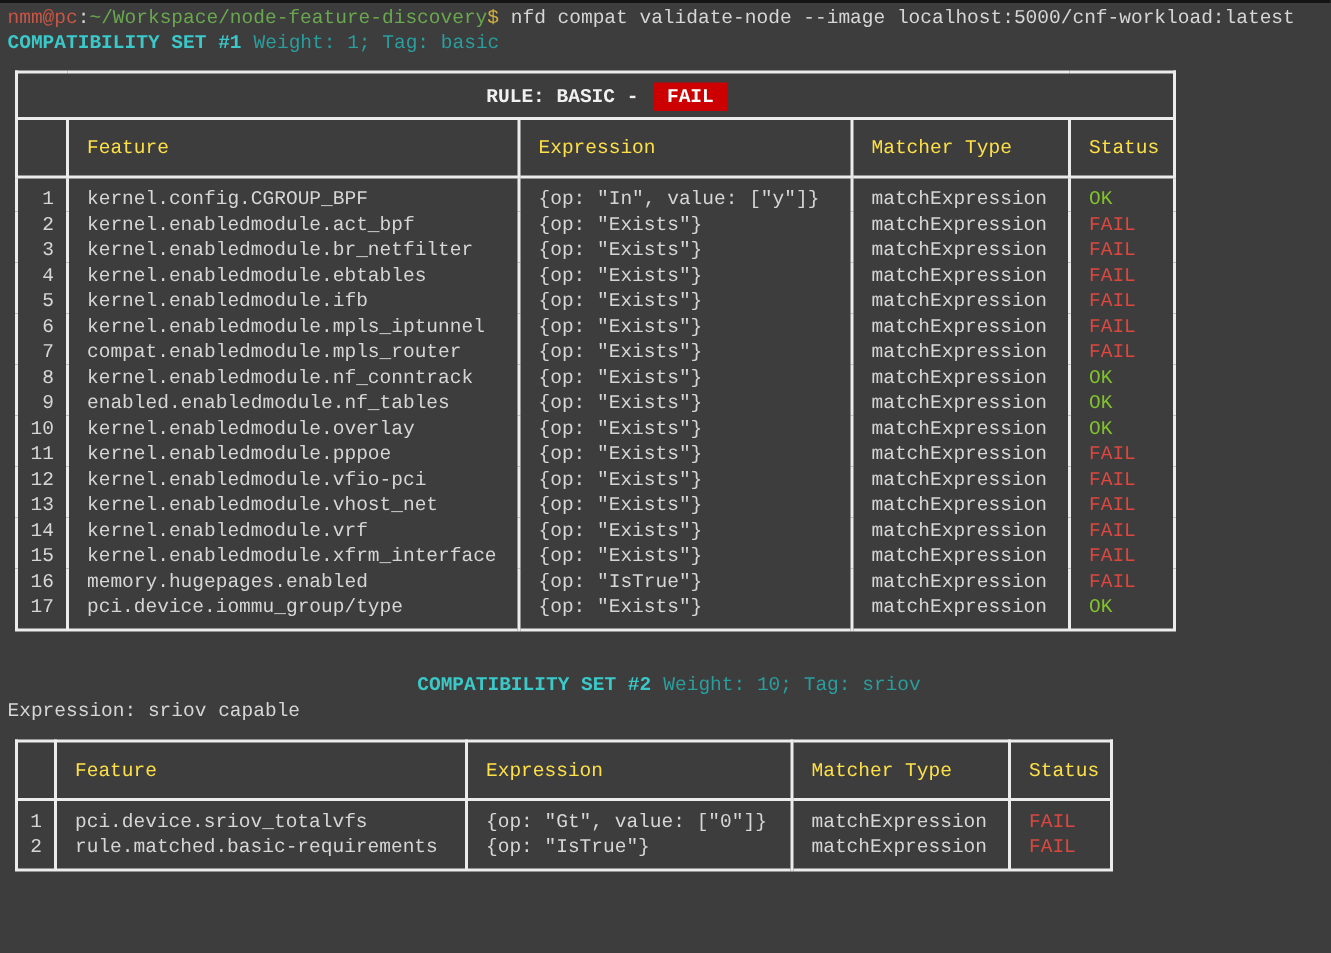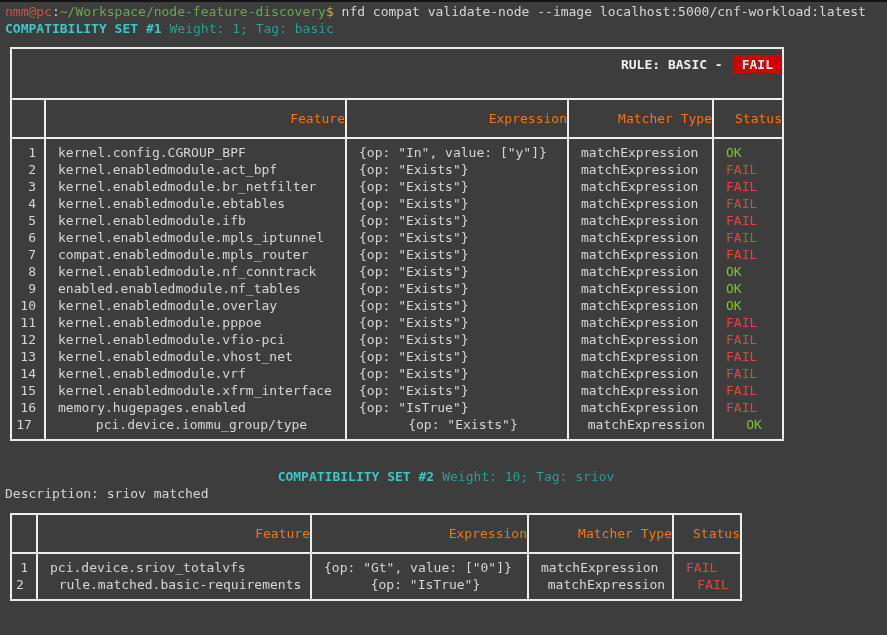--- a/index.html
+++ b/index.html
@@ -10,20 +10,21 @@
     font-size: 13px;
     color: #d6d6d6;
     overflow: hidden;
   }
   .screen {
     position: relative;
     width: 887px; height: 506px;
     box-sizing: border-box;
     border-top: 2px solid #141414;
     background: #3d3d3d;
+    font-family: Liberation Mono, monospace;
   }
   .line {
     height: 17px; line-height: 17px;
     padding-left: 5px;
     white-space: pre;
   }
   .first-line { padding-top: 1px; }
   .c-user   { color: #c75646; }
   .c-path   { color: #6aa84f; }
   .c-dollar { color: #cfaf3f; }
@@ -37,58 +38,58 @@
     border-collapse: collapse;
     table-layout: fixed;
     margin-left: 10px;
     border: 2px solid #ececec;
     background: #3d3d3d;
   }
   table.t1 { width: 772px; margin-top: 10px; }
   table.t2 { width: 730px; margin-top: 11px; }
 
   tr.title-row th {
-    text-align: right;
+    text-align: center;
     font-weight: bold;
     color: #f0f0f0;
-    padding: 6px 0 24px 15px;
+    padding: 6px 0 4px 15px;
     border: 2px solid #ececec;
     line-height: 19px;
     white-space: pre;
   }
   .fail-badge {
     display: inline-block;
     background: #cc0000;
     color: #ffffff;
     font-weight: bold;
     padding: 0 9px;
     margin-left: 10px;
     line-height: 19px;
   }
   tr.header-row th {
-    text-align: right;
+    text-align: left;
     font-weight: normal;
-    color: #f97316;
+    color: #fde047;
     padding: 10px 0 10px 12px;
     border: 2px solid #ececec;
     line-height: 17px;
     white-space: pre;
     margin-left: 28px;
   }
   tbody td {
     border-left: 2px solid #ececec;
     border-right: 2px solid #ececec;
     padding: 0 0 0 12px;
     line-height: 17px;
     white-space: pre;
     color: #d6d6d6;
     overflow: hidden;
   }
   tbody tr:first-child td { padding-top: 5px; }
-  tbody tr:last-child td { padding-bottom: 6px; text-align: center; }
+  tbody tr:last-child td { padding-bottom: 6px; }
   tbody td:first-child {
     text-align: right;
     padding-left: 0;
     padding-right: 8px;
   }
   td.status-ok   { color: #80c22e; }
   td.status-fail { color: #dc4840; }
 </style>
 </head>
 <body>
@@ -236,21 +237,21 @@
           <td>17</td>
           <td>pci.device.iommu_group/type</td>
           <td>{op: "Exists"}</td>
           <td>matchExpression</td>
           <td class="status-ok">OK</td>
         </tr>
       </tbody>
   </table>
 
   <div class="line set2-head"><span class="c-cyan">COMPATIBILITY SET #2</span><span class="c-teal set-meta">Weight: 10; Tag: sriov</span></div>
-  <div class="line">Description: sriov matched</div>
+  <div class="line">Expression: sriov capable</div>
 
   <table class="rule-table t2">
     <colgroup>
       <col style="width:26px">
         <col style="width:274px">
         <col style="width:217px">
         <col style="width:145px">
         <col style="width:68px">
     </colgroup>
     <thead>

